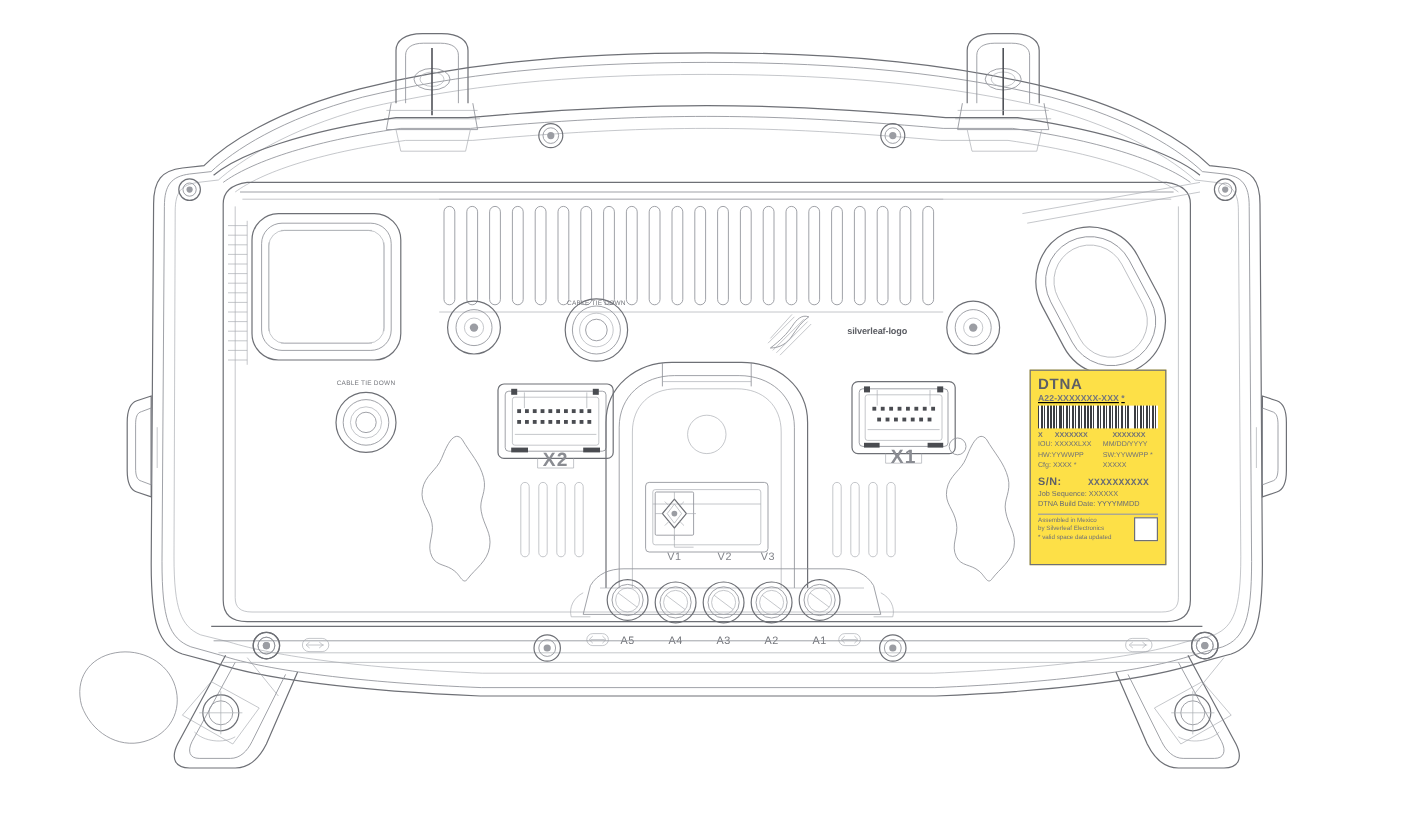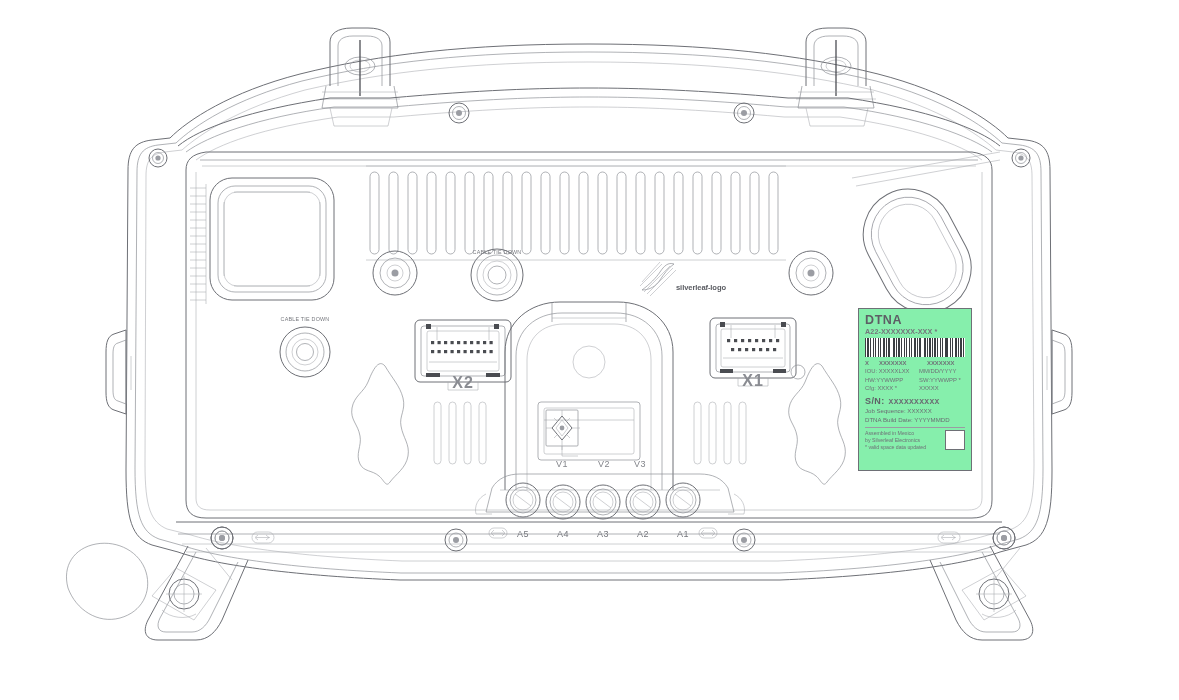--- a/index.html
+++ b/index.html
@@ -59,21 +59,21 @@
     letter-spacing: 0.5px;
   }
 
   
   #label-plate {
     position: absolute;
     left: 858px;
     top: 308px;
     width: 114px;
     height: 163px;
-    background: #86efac;
+    background: #fde047;
     border: 1px solid #6e7076;
     box-sizing: border-box;
     padding: 5px 6px 4px 6px;
     overflow: hidden;
   }
   .lbl-brand {
     font-family: "Liberation Sans", sans-serif;
     font-size: 12.5px;
     font-weight: bold;
     color: #5d5f65;
@@ -112,21 +112,21 @@
     color: #6f7177;
     line-height: 8.4px;
     white-space: nowrap;
     filter: blur(0.35px);
   }
   .lbl-row.bold { font-weight: bold; }
   .lbl-row .c1 { flex: 0 0 50px; }
   .lbl-row .c2 { flex: 1 1 auto; }
   .lbl-serial {
     display: flex;
-    gap: 4px;
+    gap: 22px;
     align-items: baseline;
     margin-top: 3px;
     filter: blur(0.4px);
   }
   .lbl-serial .sn-tag {
     font-family: "Liberation Sans", sans-serif;
     font-size: 9px;
     font-weight: bold;
     color: #5f6167;
     letter-spacing: 0.4px;
@@ -169,26 +169,26 @@
     width: 20px;
     height: 20px;
     border: 1px solid #6e7076;
     box-sizing: border-box;
     background: #ffffff;
   }
 
   
   #brand-mark {
     position: absolute;
-    left: 640px;
+    left: 670px;
     top: 258px;
     width: 105px;
     height: 34px;
     display: flex;
-    align-items: flex-end;
+    align-items: center;
     gap: 2px;
   }
   #brand-mark .bm-word {
     font-family: "Liberation Sans", sans-serif;
     font-size: 7.6px;
     font-weight: bold;
     color: #5a5c62;
     letter-spacing: -0.1px;
     filter: blur(0.45px);
     white-space: nowrap;
@@ -703,21 +703,21 @@
 
   <div id="brand-mark">
     <div style="width:34px;"></div>
     <div class="bm-word">silverleaf-logo</div>
   </div>
 
   <div id="label-plate">
 
     <div class="lbl-brand">DTNA</div>
 
-    <div style="display:flex; align-items:flex-start; gap:2px;">
+    <div style="display:flex; align-items:flex-start; gap:2px;text-decoration:underline;">
       <div class="lbl-part">A22-XXXXXXX-XXX</div>
       <div class="lbl-part">*</div>
     </div>
 
     <div class="barcode"></div>
 
     <div class="lbl-row bold">
       <span style="flex:0 0 10px;">X</span>
       <span style="flex:0 0 44px;">XXXXXXX</span>
       <span style="flex:1 1 auto;">XXXXXXX</span>

